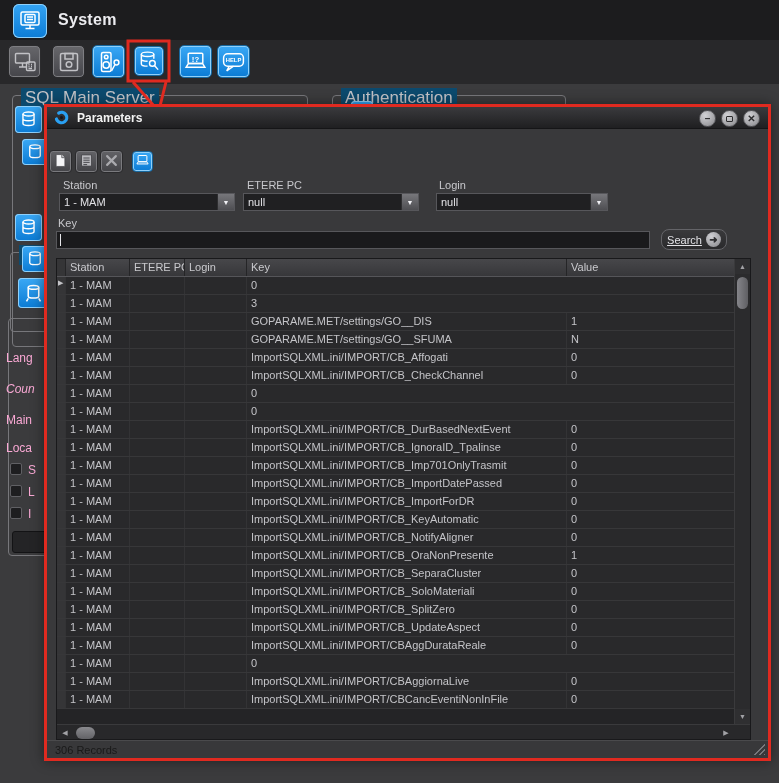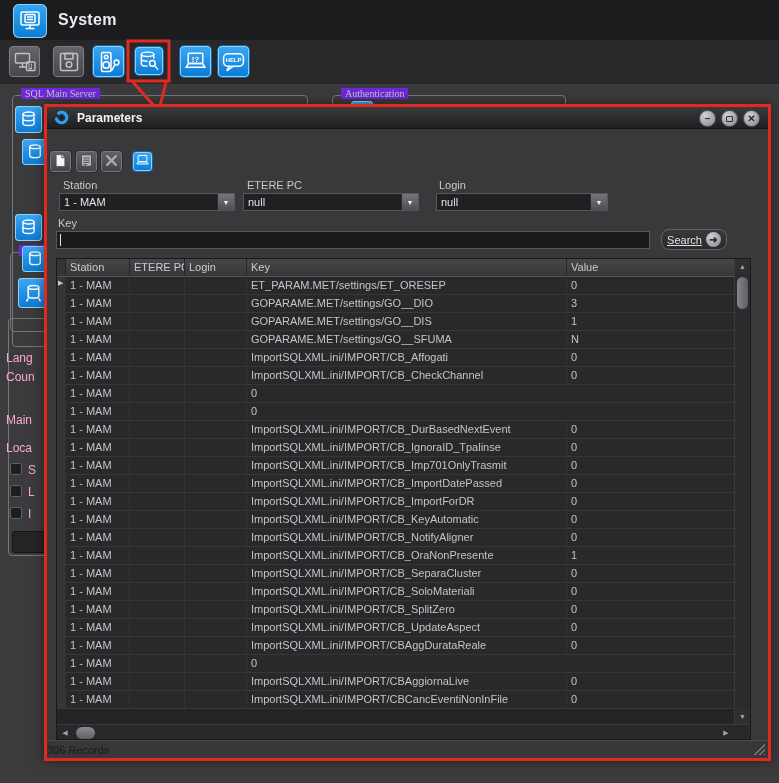--- a/index.html
+++ b/index.html
@@ -19,21 +19,21 @@
     background:linear-gradient(#34a4f4,#0c7cd6); box-shadow:inset 0 0 0 1px #8fd0fa; display:flex;align-items:center;justify-content:center;}
   .sys-title { position:absolute; left:58px; top:11px; font-size:16px; font-weight:bold; color:#ececf0; letter-spacing:.3px;}
   .sys-toolbar { left:0; top:40px; width:779px; height:44px; background:#28282a; }
 
   .tbtn { position:absolute; width:33px; height:33px; border-radius:5px; display:flex; align-items:center; justify-content:center; }
   .tbtn.gray { background:linear-gradient(#67676b,#45454a); border:1px solid #2b2b2d; box-shadow:inset 0 0 0 1px #7e7e82; }
   .tbtn.blue { background:linear-gradient(#3aa8f5,#0b7bd4); border:1px solid #17689f; box-shadow:inset 0 0 0 1px #8fd0fa; }
   .tbtn svg { display:block; }
 
   .groupbox { position:absolute; border:1px solid #77777b; border-radius:4px; }
-  .grouplabel { position:absolute; top:-8px; left:8px; background:#6d28d9; padding:0 4px; font-size:10px; color:#c4c4c8;font-family:Liberation Serif, serif; }
+  .grouplabel { position:absolute; top:-8px; left:8px; background:#0c4a6e; padding:0 4px; font-size:17px; color:#c4c4c8; }
 
   .mini-blue { position:absolute; border-radius:4px; background:linear-gradient(#3aa8f5,#0b7bd4); box-shadow:inset 0 0 0 1px #8fd0fa; display:flex; align-items:center; justify-content:center; }
 
   .bg-label { position:absolute; font-size:12px; color:#f9a8d4; }
   .bg-check { position:absolute; width:12px; height:12px; background:#1e1e20; border:1px solid #606064; border-radius:2px; }
   .bg-button { position:absolute; width:64px; height:22px; background:#242426; border:1px solid #131315; border-radius:3px; }
 
   
   #annot { left:0; top:0; width:779px; height:783px; z-index:30; pointer-events:none; }
 
@@ -79,21 +79,21 @@
 
   .vscroll { width:16px; background:#2b2b2d; border-left:1px solid #3a3a3c; display:flex; flex-direction:column; }
   .varrow { height:15px; display:flex; align-items:center; justify-content:center; font-size:7px; color:#a2a2a6; background:#2f2f31; }
   .vtrack { flex:1; position:relative; }
   .vthumb { position:absolute; left:2px; top:3px; width:11px; height:32px; border-radius:6px; background:linear-gradient(90deg,#85858a,#5f5f63); }
   .hscroll { height:17px; background:#28282a; border-top:1px solid #3a3a3c; position:relative; }
   .harrow { position:absolute; top:0; width:16px; height:16px; display:flex; align-items:center; justify-content:center; font-size:7px; color:#a2a2a6; }
   .hthumb { position:absolute; left:19px; top:2px; width:19px; height:12px; border-radius:6px; background:linear-gradient(#8a8a8e,#626266); }
 
   .statusbar { left:0; top:633px; width:721px; height:18px; border-top:1px solid #4a4a4c; background:#38383a; display:flex; align-items:center; }
-  .status-text { font-size:11px; color:#191919; }
+  .status-text { margin-left:8px; font-size:11px; color:#191919; }
   .grip { position:absolute; right:3px; bottom:3px; width:12px; height:12px;
     background:repeating-linear-gradient(135deg, transparent 0 2px, #77777b 2px 3.5px);
     clip-path:polygon(100% 0, 100% 100%, 0 100%); }
 </style>
 </head>
 <body>
 
 <div class="abs sys-titlebar">
   <div class="abs app-icon">
     <svg width="24" height="24" viewBox="0 0 24 24" fill="none" stroke="#fff" stroke-width="1.5">
@@ -203,21 +203,21 @@
     </svg>
 </div>
 <div class="mini-blue" style="left:18px; top:278px; width:30px; height:30px;">
   <svg width="21" height="21" viewBox="0 0 24 24" fill="none" stroke="#fff" stroke-width="1.8">
       <ellipse cx="12" cy="5" rx="6" ry="2.2"></ellipse>
       <path d="M6 5v10c0 1.2 2.7 2.2 6 2.2s6-1 6-2.2V5M6 17.5L4 21M18 17.5L20 21"></path>
     </svg>
 </div>
 
 <span class="bg-label" style="left:6px; top:351px;">Lang</span>
-<span class="bg-label" style="left:6px; top:370px;">Coun</span>
+<span class="bg-label" style="left:6px; top:382px;font-style:italic;">Coun</span>
 <span class="bg-label" style="left:6px; top:413px;">Main</span>
 <span class="bg-label" style="left:6px; top:441px;">Loca</span>
 <div class="bg-check" style="left:10px; top:463px;"></div>
 <span class="bg-label" style="left:28px; top:463px;">S</span>
 <div class="bg-check" style="left:10px; top:485px;"></div>
 <span class="bg-label" style="left:28px; top:485px;">L</span>
 <div class="bg-check" style="left:10px; top:507px;"></div>
 <span class="bg-label" style="left:28px; top:507px;">I</span>
 <div class="bg-button" style="left:12px; top:531px;"></div>
 
@@ -309,29 +309,27 @@
           <div class="hc w-lg">Login</div>
           <div class="hc w-ky">Key</div>
           <div class="hc w-vl">Value</div>
         </div>
         <div class="gbody">
             <div class="grow">
               <div class="c w-sel">▶</div>
               <div class="c w-st">1 - MAM</div>
               <div class="c w-pc"></div>
               <div class="c w-lg"></div>
-              <div class="c w-ky">ET_PARAM.MET/settings/ET_ORESEP</div>
-              <div class="c w-vl">0</div>
-            </div>
-            <div class="grow">
-              <div class="c w-sel"></div>
-              <div class="c w-st">1 - MAM</div>
-              <div class="c w-pc"></div>
-              <div class="c w-lg"></div>
-              <div class="c w-ky">GOPARAME.MET/settings/GO__DIO</div>
+              <div class="c w-vl">0</div>
+            </div>
+            <div class="grow">
+              <div class="c w-sel"></div>
+              <div class="c w-st">1 - MAM</div>
+              <div class="c w-pc"></div>
+              <div class="c w-lg"></div>
               <div class="c w-vl">3</div>
             </div>
             <div class="grow">
               <div class="c w-sel"></div>
               <div class="c w-st">1 - MAM</div>
               <div class="c w-pc"></div>
               <div class="c w-lg"></div>
               <div class="c w-ky">GOPARAME.MET/settings/GO__DIS</div>
               <div class="c w-vl">1</div>
             </div>

